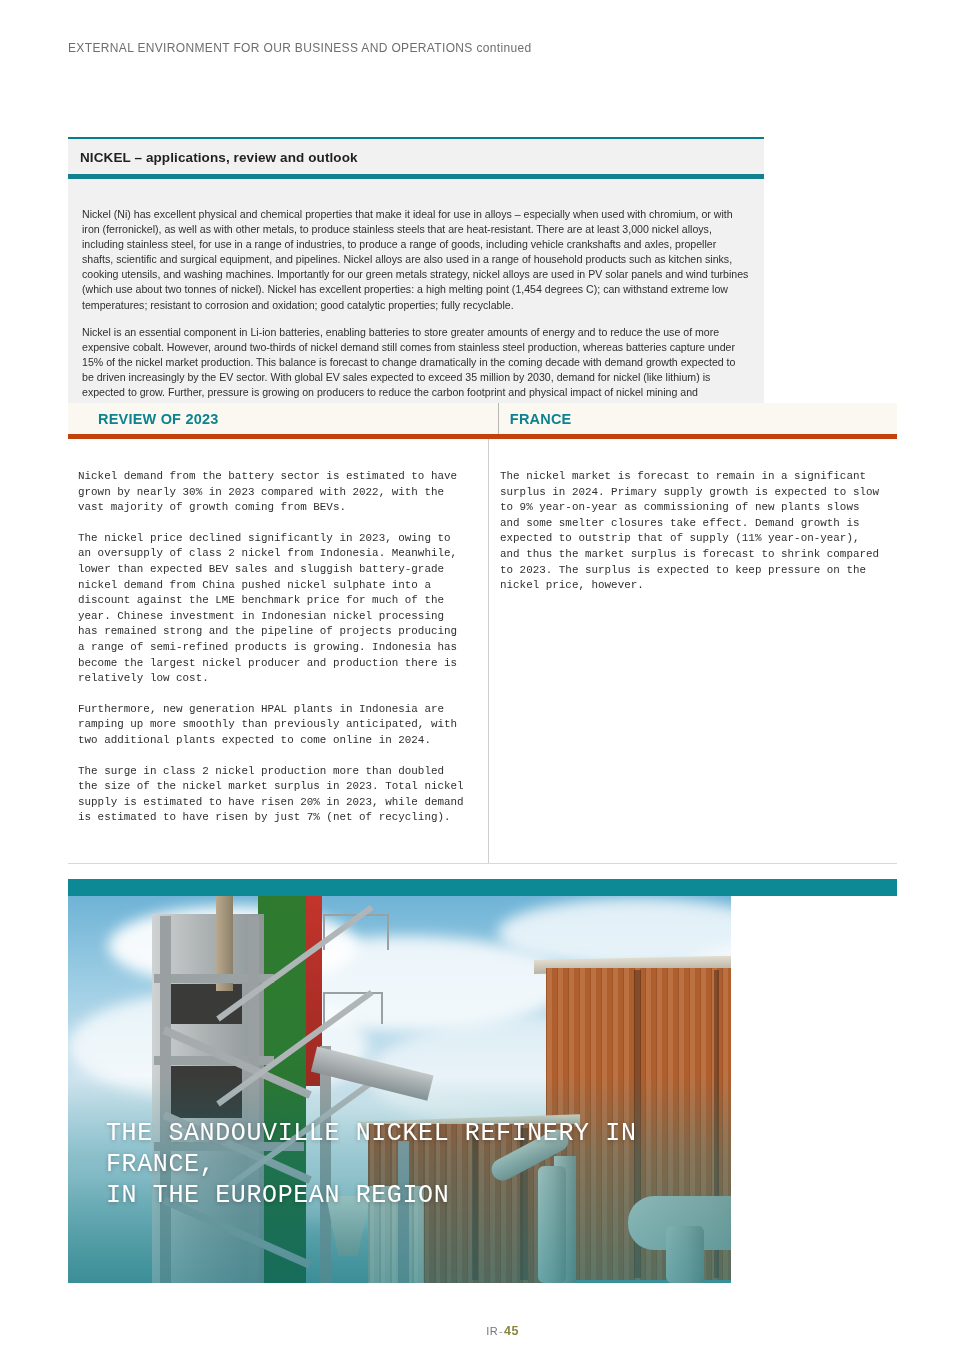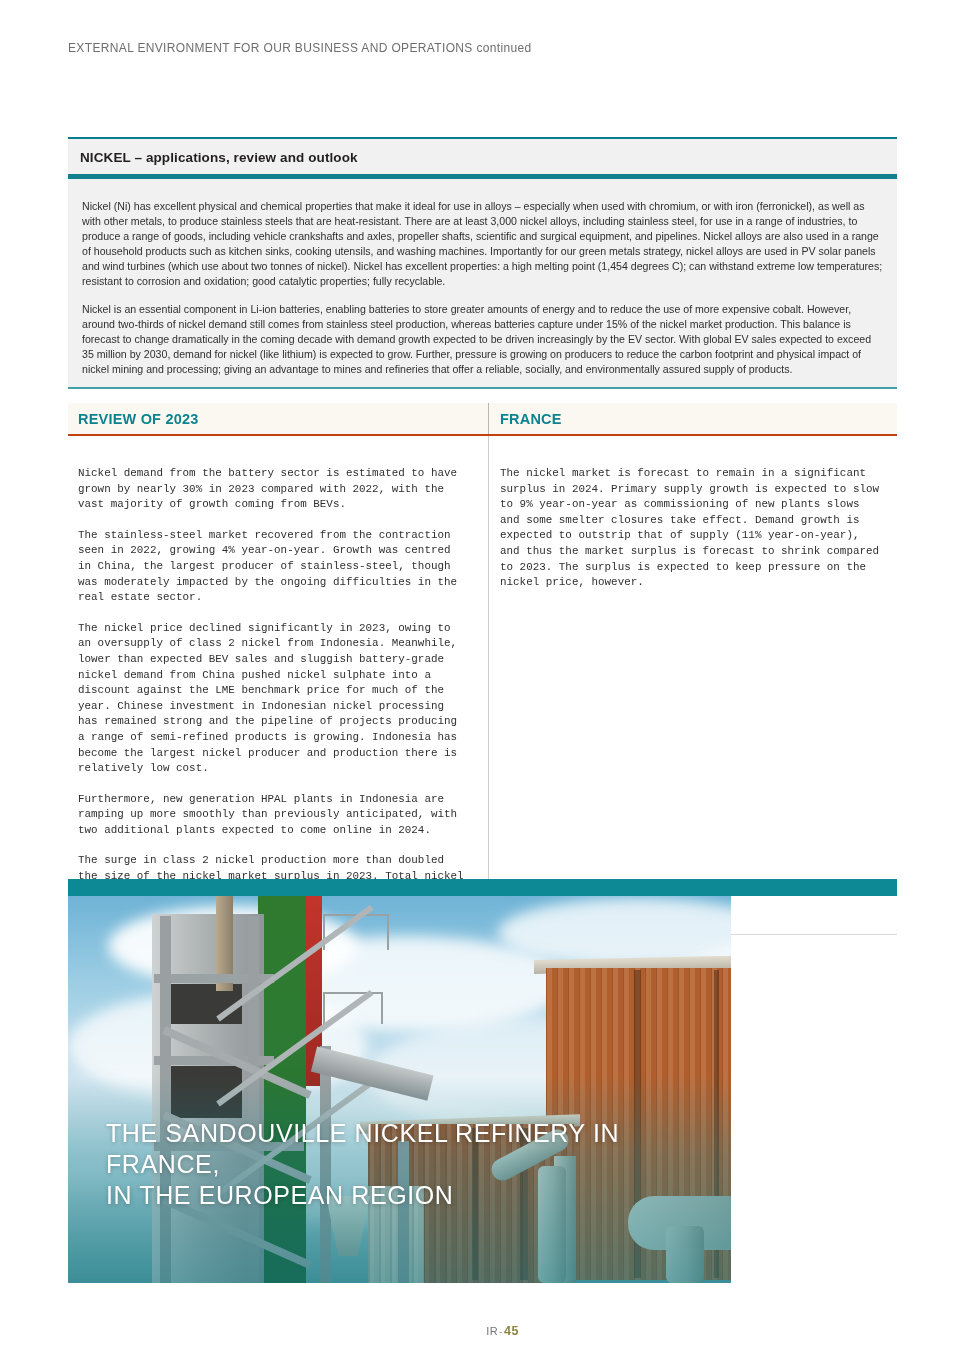--- a/index.html
+++ b/index.html
@@ -35,38 +35,38 @@
     white-space: nowrap;
   }
   .running-header .rh-main { text-transform: uppercase; }
   .running-header .rh-cont { text-transform: none; }
 
   
   .intro-panel {
     position: absolute;
     left: 68px;
     top: 137px;
-    width: 829px;
+    width: 696px;
     background: #f1f1f1;
     border-top: 2px solid #0a7d8c;
   }
   .intro-title {
     font-size: 13.5px;
     font-weight: bold;
     color: #231f20;
     padding: 11px 12px 9px 12px;
     letter-spacing: 0.1px;
   }
   .intro-rule {
     height: 5px;
     background: #12808f;
     margin: 0;
   }
   .intro-body {
-    padding: 20px 14px 6px 14px;
+    padding: 28px 14px 6px 14px;
   }
   .intro-body p {
     margin: 0 0 12px 0;
     font-size: 10.6px;
     line-height: 15.1px;
     color: #2f2f31;
     text-align: left;
   }
   .intro-body p:last-child { margin-bottom: 4px; }
   .intro-bottom-rule {
@@ -77,22 +77,23 @@
   
   .ro-wrap {
     position: absolute;
     left: 68px;
     top: 403px;
     width: 829px;
   }
   .ro-head {
     display: flex;
     background: #faf8f1;
-    border-bottom: 2px solid #c2410c;
+    border-bottom: 5px solid #c2410c;
     height: 31px;
+    padding-left: 20px;
   }
   .ro-head .col {
     display: flex;
     align-items: center;
     box-sizing: border-box;
   }
   .ro-head .col.left  { width: 420px; padding-left: 10px; }
   .ro-head .col.right { width: 409px; padding-left: 11px; border-left: 1px solid #b9b7b2; }
   .ro-head h2 {
     margin: 0;
@@ -135,20 +136,21 @@
     height: 17px;
     background: #0d8895;
     width: 100%;
   }
   .photo {
     position: relative;
     width: 663px;
     height: 387px;
     overflow: hidden;
     background: #8fc6e0;
+    font-family: Liberation Mono, monospace;
   }
 
   
   .sky {
     position: absolute;
     inset: 0;
     background: linear-gradient(180deg, #6fb3d6 0%, #9ccde4 22%, #cfe4ef 48%, #bcd9e2 72%, #6fa9ae 100%);
   }
   
   .cloud {
@@ -390,21 +392,20 @@
       <div class="col left">
         <h2>REVIEW OF 2023</h2>
       </div>
       <div class="col right">
         <h2>FRANCE</h2>
       </div>
     </div>
     <div class="ro-body">
       <div class="col left">
         <p>Nickel demand from the battery sector is estimated to have grown by nearly 30% in 2023 compared with 2022, with the vast majority of growth coming from BEVs.</p>
-        <p>The stainless-steel market recovered from the contraction seen in 2022, growing 4% year-on-year. Growth was centred in China, the largest producer of stainless-steel, though was moderately impacted by the ongoing difficulties in the real estate sector.</p>
         <p>The nickel price declined significantly in 2023, owing to an oversupply of class 2 nickel from Indonesia. Meanwhile, lower than expected BEV sales and sluggish battery-grade nickel demand from China pushed nickel sulphate into a discount against the LME benchmark price for much of the year. Chinese investment in Indonesian nickel processing has remained strong and the pipeline of projects producing a range of semi-refined products is growing. Indonesia has become the largest nickel producer and production there is relatively low cost.</p>
         <p>Furthermore, new generation HPAL plants in Indonesia are ramping up more smoothly than previously anticipated, with two additional plants expected to come online in 2024.</p>
         <p>The surge in class 2 nickel production more than doubled the size of the nickel market surplus in 2023. Total nickel supply is estimated to have risen 20% in 2023, while demand is estimated to have risen by just 7% (net of recycling).</p>
       </div>
       <div class="col right">
         <p>The nickel market is forecast to remain in a significant surplus in 2024. Primary supply growth is expected to slow to 9% year-on-year as commissioning of new plants slows and some smelter closures take effect. Demand growth is expected to outstrip that of supply (11% year-on-year), and thus the market surplus is forecast to shrink compared to 2023. The surplus is expected to keep pressure on the nickel price, however.</p>
       </div>
     </div>
   </div>
 

